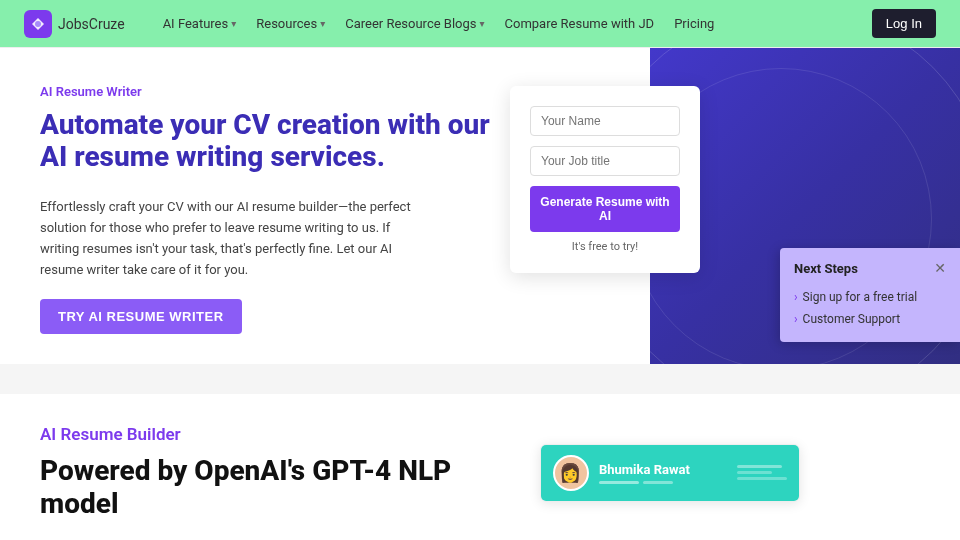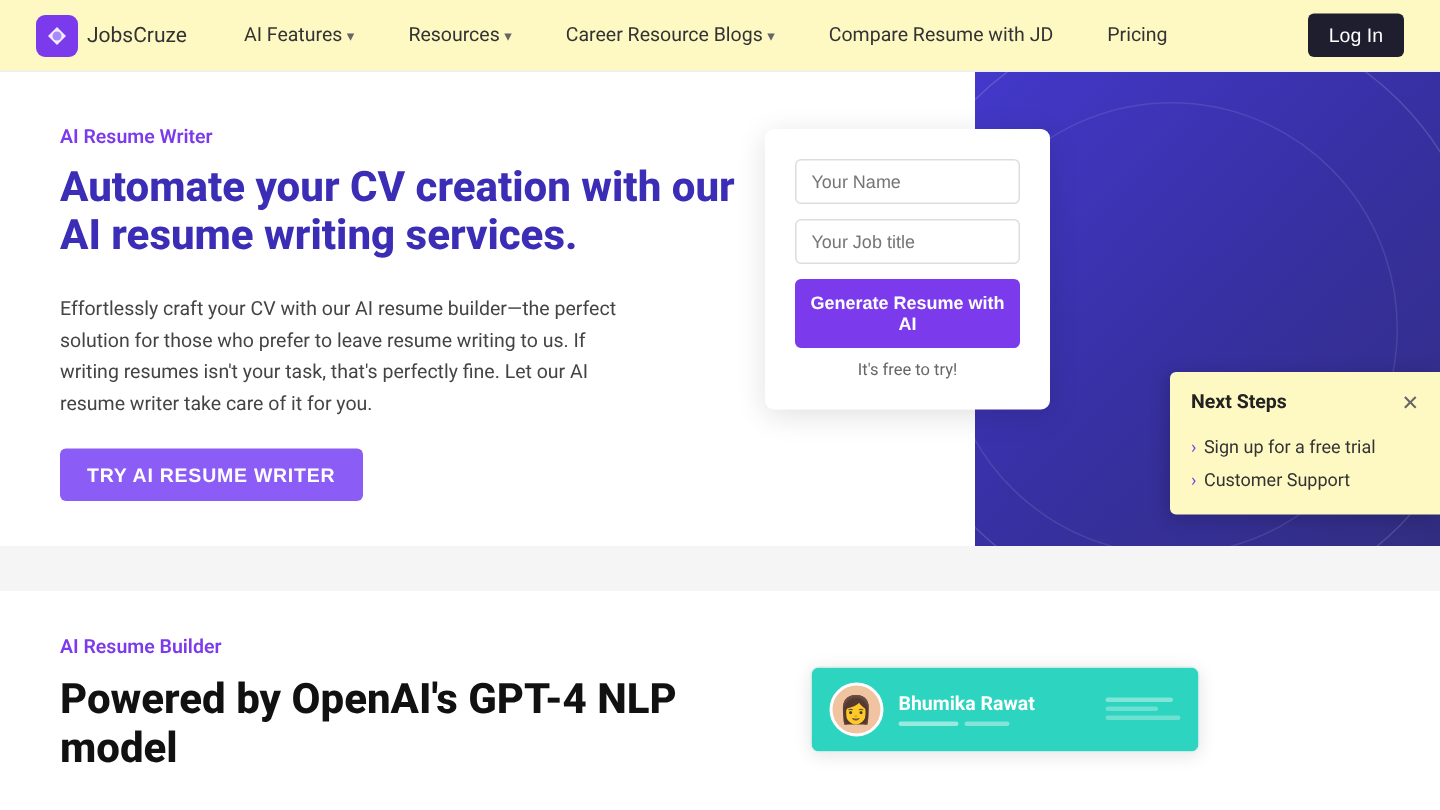--- a/index.html
+++ b/index.html
@@ -1,25 +1,25 @@
 <!DOCTYPE html>
 <html><head>
   <meta charset="utf-8">
   <style>
     * { box-sizing: border-box; margin: 0; padding: 0; }
     body { font-family: -apple-system, BlinkMacSystemFont, 'Segoe UI', Roboto, sans-serif; font-size: 14px; color: #333; background: #fff; width: 960px; overflow-x: hidden; }
 
     
     nav {
       display: flex; align-items: center; padding: 0 24px; height: 48px;
-      border-bottom: 1px solid #eee; background: #fef9c3; position: relative; z-index: 10;
+      border-bottom: 1px solid #eee; background: #86efac; position: relative; z-index: 10;
     }
     .nav-logo { display: flex; align-items: center; gap: 6px; margin-right: 28px; }
     .logo-icon { width: 28px; height: 28px; }
-    .nav-links { display: flex; align-items: flex-start; gap: 16px; flex: 1; }
+    .nav-links { display: flex; align-items: flex-start; gap: 0; flex: 1; }
     .nav-link {
       padding: 6px 10px; font-size: 13px; color: #333; cursor: pointer;
       display: flex; align-items: center; gap: 3px; white-space: nowrap;
     }
     .chevron { font-size: 10px; color: #666; }
     .nav-actions { display: flex; align-items: center; gap: 8px; }
     .btn-create {
       background: #7c3aed; color: #fff; border: none; border-radius: 4px;
       padding: 7px 14px; font-size: 13px; cursor: pointer; font-weight: 500;
     }
@@ -86,42 +86,42 @@
     .hero-bg-lines::after {
       content: '';
       position: absolute; top: 20px; left: -20px;
       width: 300px; height: 300px;
       border: 1px solid rgba(255,255,255,0.1); border-radius: 50%;
     }
 
     
     .next-steps {
       position: absolute; right: 0; top: 200px; z-index: 20;
-      background: #fef9c3; width: 180px; border-radius: 4px 0 0 4px;
+      background: #c4b5fd; width: 180px; border-radius: 4px 0 0 4px;
       box-shadow: -2px 2px 12px rgba(0,0,0,0.2);
       padding: 12px 14px;
     }
     .next-steps-header {
       display: flex; justify-content: space-between; align-items: center;
       margin-bottom: 10px;
     }
     .next-steps-title { font-size: 13px; font-weight: 700; color: #222; }
     .close-btn { cursor: pointer; color: #666; font-size: 14px; }
     .next-step-item { font-size: 12px; color: #333; padding: 4px 0; cursor: pointer; }
     .next-step-item::before { content: '›'; margin-right: 5px; color: #7c3aed; }
 
     
     .section-divider { height: 30px; background: #f5f5f5; }
 
     
     .section2 {
       display: flex; padding: 30px 40px; gap: 40px; align-items: flex-start;
     }
     .section2-left { flex: 0 0 460px; }
-    .section2-tag { color: #7c3aed; font-size: 13px; font-weight: 600; margin-bottom: 10px; }
+    .section2-tag { color: #7c3aed; font-size: 17px; font-weight: 600; margin-bottom: 10px; }
     .section2-title { font-size: 28px; font-weight: 800; color: #111; line-height: 1.2; margin-bottom: 14px; }
 
     
     .resume-preview {
       flex: 1; background: #fff; border: 1px solid #eee; border-radius: 6px;
       overflow: hidden; box-shadow: 0 2px 12px rgba(0,0,0,0.1);
       max-width: 260px; margin-top: 20px;
     }
     .resume-header-bar {
       background: #2dd4bf; padding: 10px 12px; display: flex; align-items: center; gap: 10px;

